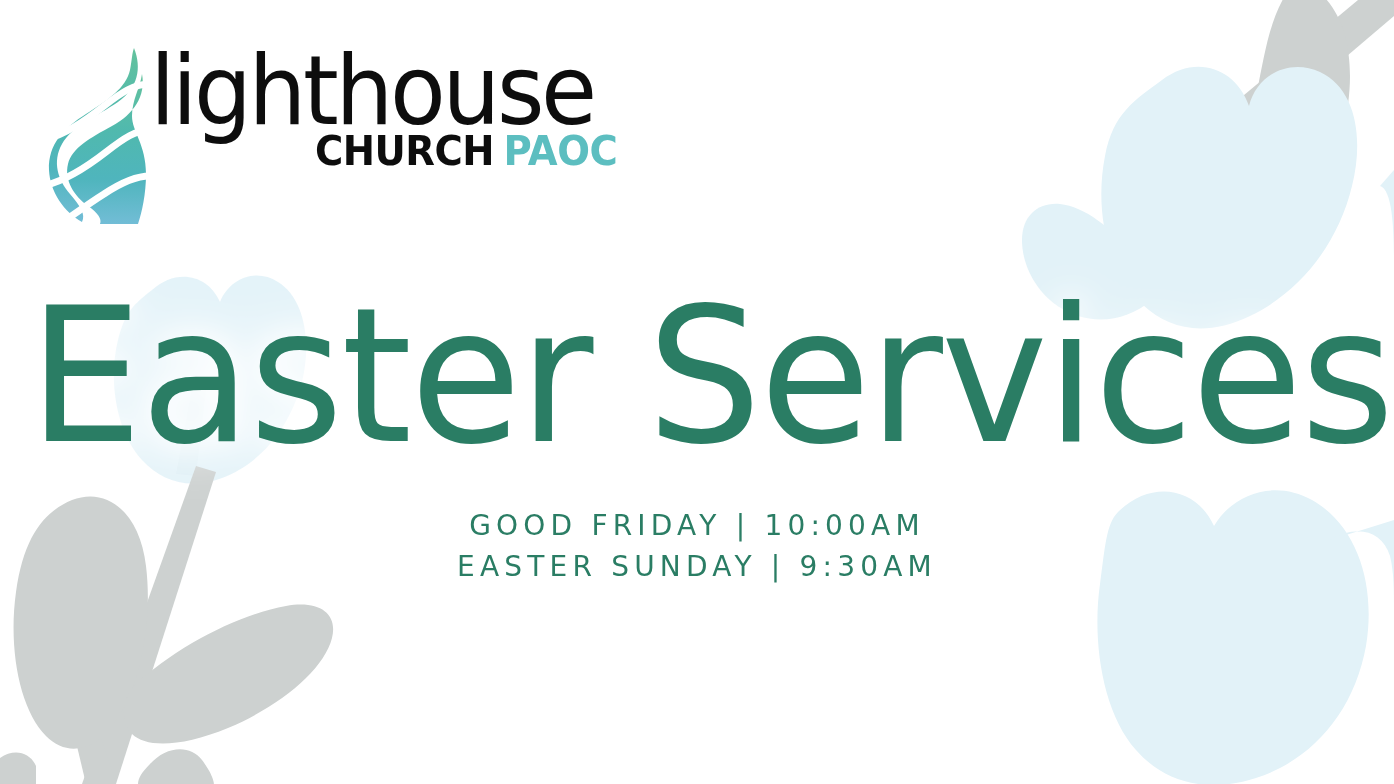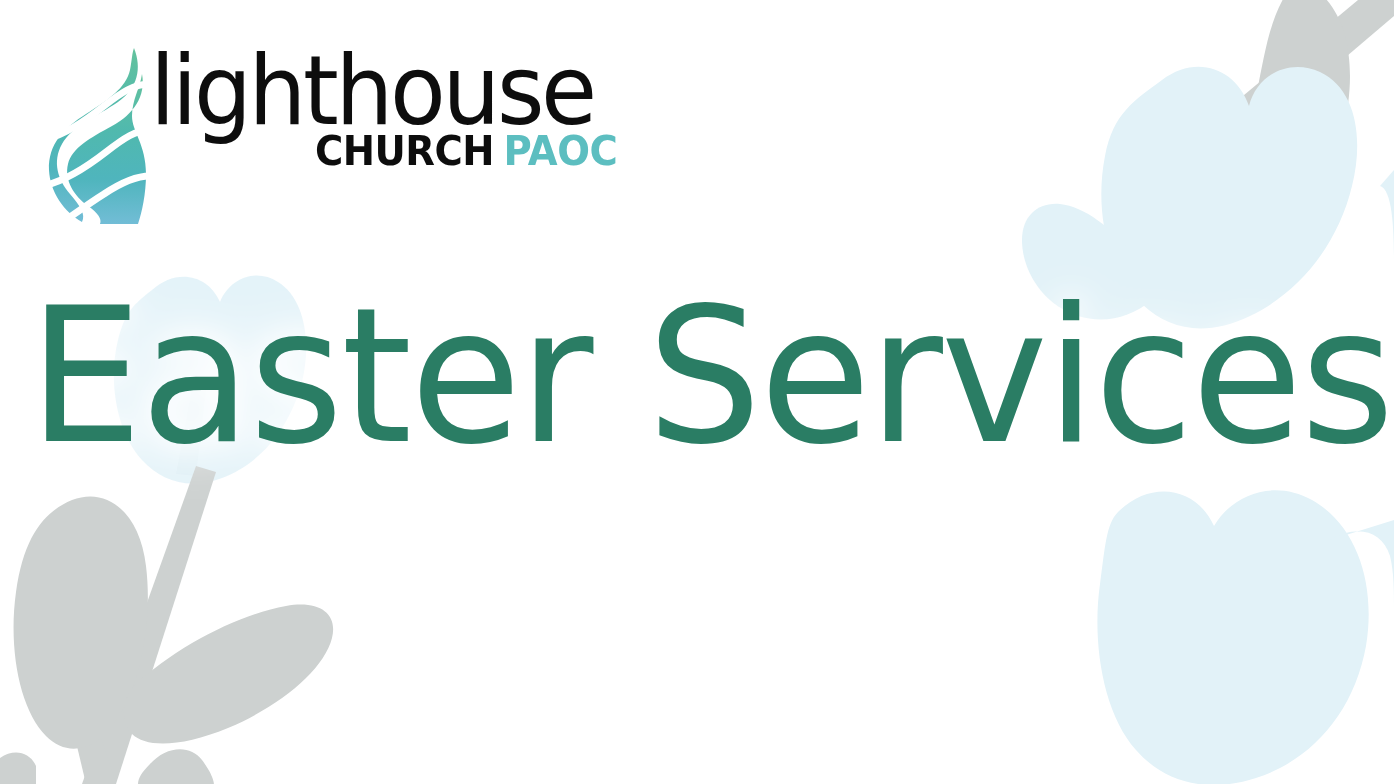--- a/index.html
+++ b/index.html
@@ -247,14 +247,18 @@
       <div id="logo-sub">
         <span class="church">CHURCH</span><span class="paoc">PAOC</span>
       </div>
     </div>
   </div>
 
   <div id="headline">
     <span id="headline-text">Easter Services</span>
   </div>
 
+  <div id="subtitle">
+    <div class="sub-line">GOOD FRIDAY  |  10:00AM</div>
+    <div class="sub-line">EASTER SUNDAY  |  9:30AM</div>
+  </div>
 
 </div>
 
 </body></html>

